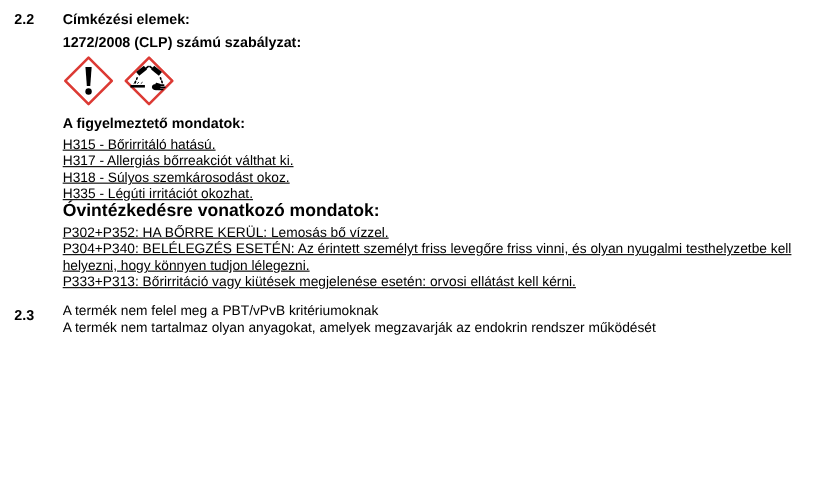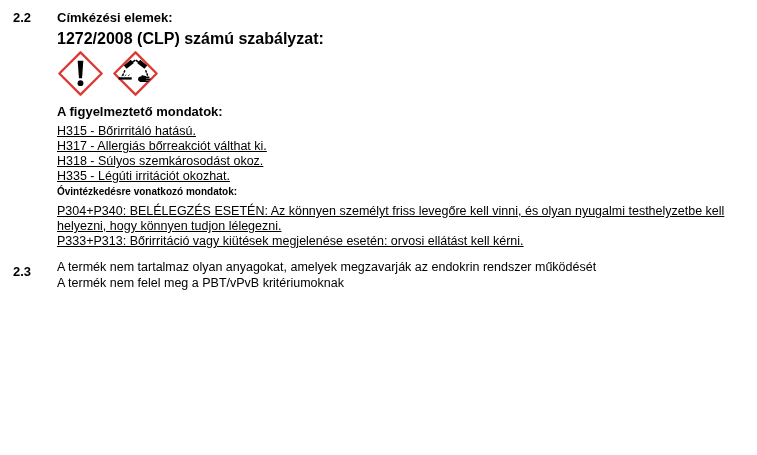--- a/index.html
+++ b/index.html
@@ -11,26 +11,26 @@
     -webkit-font-smoothing:antialiased;
   }
   .page{padding:10px 12px 0 13px;}
   .section{display:flex;}
   .sec-num{
     width:44px;flex:0 0 44px;
     font-weight:bold;font-size:13px;line-height:16px;
   }
   .sec-body{flex:1 1 auto;max-width:688px;}
   .sec-title{font-weight:bold;font-size:13px;line-height:16px;}
-  .reg-heading{font-weight:bold;font-size:16px;line-height:16px;margin-top:5px;}
+  .reg-heading{font-weight:bold;font-size:13px;line-height:16px;margin-top:5px;}
   .signal-word{font-weight:bold;font-size:11.5px;line-height:14px;margin-top:6px;}
   .pictos{margin-top:3px;display:flex;gap:8px;}
   .picto{width:47px;height:47px;display:block;}
   .sub-heading{font-weight:bold;font-size:13px;line-height:16px;margin-top:7px;}
-  .sub-heading2{font-weight:bold;font-size:10px;line-height:16px;margin-top:0;}
+  .sub-heading2{font-weight:bold;font-size:16px;line-height:16px;margin-top:0;}
   .stmt-list{margin-top:4px;}
   .stmt{line-height:15px;text-decoration:underline;}
   .sec23{margin-top:3px;align-items:center;}
   .other-list{margin-top:7px;}
   .other-line{line-height:16px;}
 </style>
 </head>
 <body>
 
 <div class="page">
@@ -78,29 +78,30 @@
       <div class="stmt-list">
         <div class="stmt">H315 - Bőrirritáló hatású.</div>
         <div class="stmt">H317 - Allergiás bőrreakciót válthat ki.</div>
         <div class="stmt">H318 - Súlyos szemkárosodást okoz.</div>
         <div class="stmt">H335 - Légúti irritációt okozhat.</div>
       </div>
 
       <div class="sub-heading2">Óvintézkedésre vonatkozó mondatok:</div>
 
       <div class="stmt-list">
-        <div class="stmt">P304+P340: BELÉLEGZÉS ESETÉN: Az könnyen személyt friss levegőre kell vinni, és olyan nyugalmi testhelyzetbe kell helyezni, hogy könnyen tudjon lélegezni.</div>
+        <div class="stmt">P302+P352: HA BŐRRE KERÜL: Lemosás bő vízzel.</div>
+        <div class="stmt">P304+P340: BELÉLEGZÉS ESETÉN: Az érintett személyt friss levegőre friss vinni, és olyan nyugalmi testhelyzetbe kell helyezni, hogy könnyen tudjon lélegezni.</div>
         <div class="stmt">P333+P313: Bőrirritáció vagy kiütések megjelenése esetén: orvosi ellátást kell kérni.</div>
       </div>
     </div>
   </div>
 
   <div class="section sec23">
     <div class="sec-num">2.3</div>
     <div class="sec-body">
       <div class="other-list">
+        <div class="other-line">A termék nem felel meg a PBT/vPvB kritériumoknak</div>
         <div class="other-line">A termék nem tartalmaz olyan anyagokat, amelyek megzavarják az endokrin rendszer működését</div>
-        <div class="other-line">A termék nem felel meg a PBT/vPvB kritériumoknak</div>
       </div>
     </div>
   </div>
 
 </div>
 
 </body></html>

